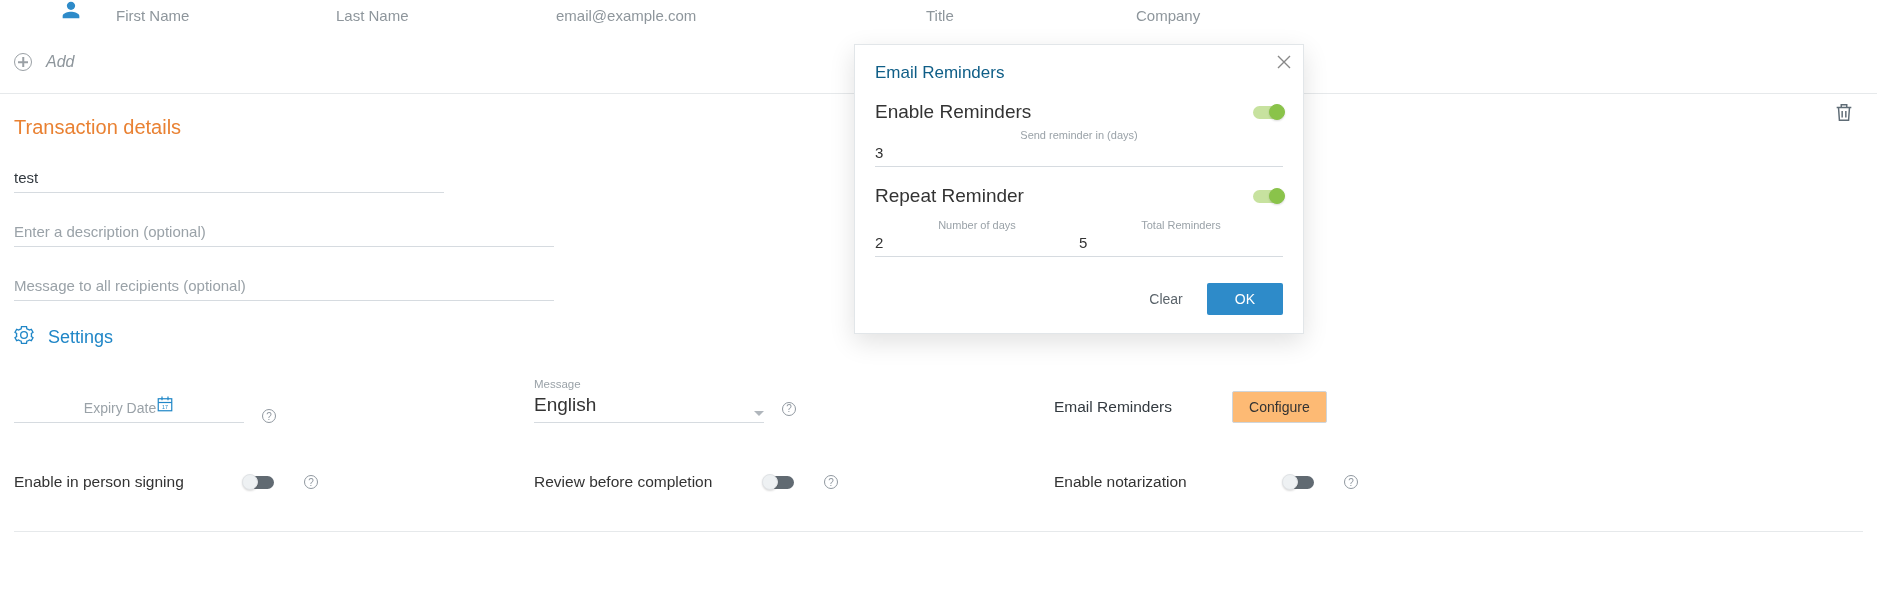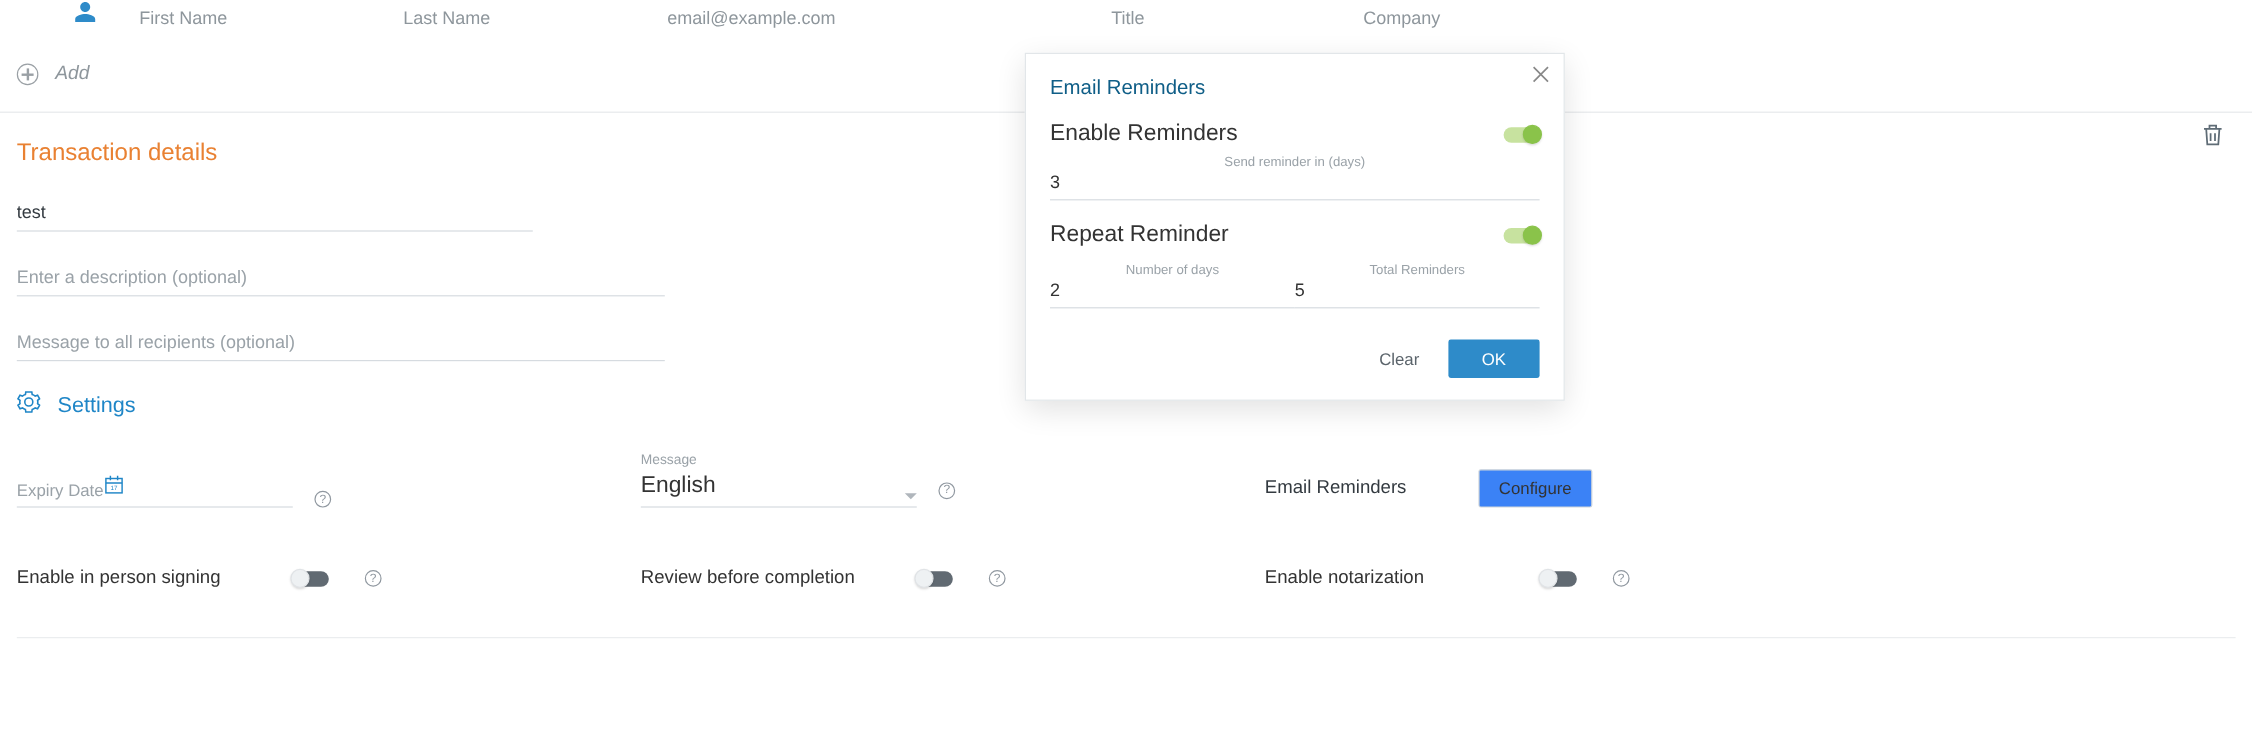--- a/index.html
+++ b/index.html
@@ -123,21 +123,21 @@
     margin-bottom: 4px;
   }
 
   .expiry-wrap { display:flex; align-items:flex-end; gap: 18px; }
   .expiry-field {
     width: 230px;
     border-bottom: 1px solid #d6dbe0;
     padding-bottom: 6px;
     font-size: 14px;
     color: #9aa2a8;
-    display:flex; justify-content:flex-start; align-items:flex-end;
+    display:flex; justify-content:center; align-items:flex-end;
   }
   .help-icon {
     width: 14px; height: 14px;
     border: 1.4px solid #9098a0;
     border-radius: 50%;
     display:inline-flex; align-items:center; justify-content:center;
     font-size: 10px; color:#9098a0;
     cursor: pointer;
     flex-shrink:0;
   }
@@ -157,21 +157,21 @@
     border-right:5px solid transparent;
     border-top:5px solid #b0b6bc;
   }
 
   .reminders-row {
     display:flex;
     align-items:center;
     gap: 60px;
   }
   .btn-outline {
-    background:#3b82f6;
+    background:#fdba74;
     border:1px solid #cfd5da;
     padding: 7px 16px;
     font-size: 14px;
     color:#333;
     border-radius: 2px;
     cursor:pointer;
   }
 
   .toggle-row {
     display:flex;

